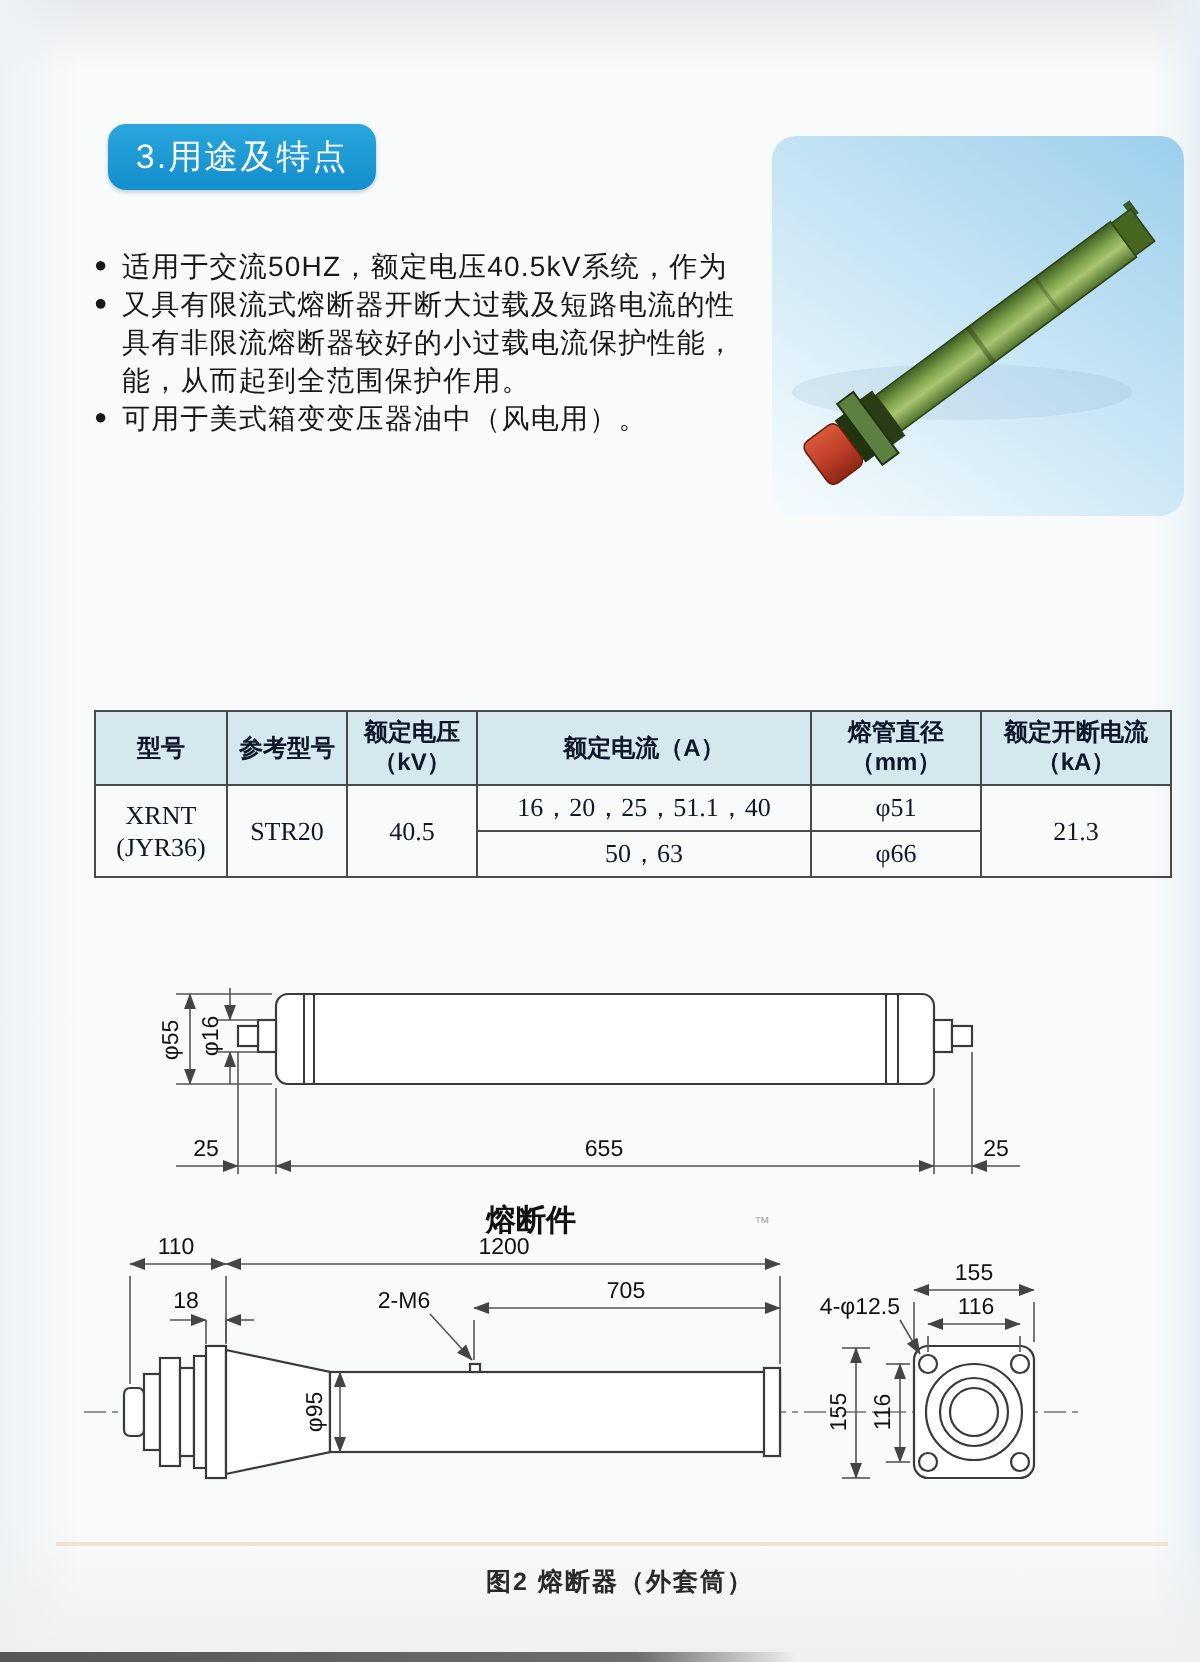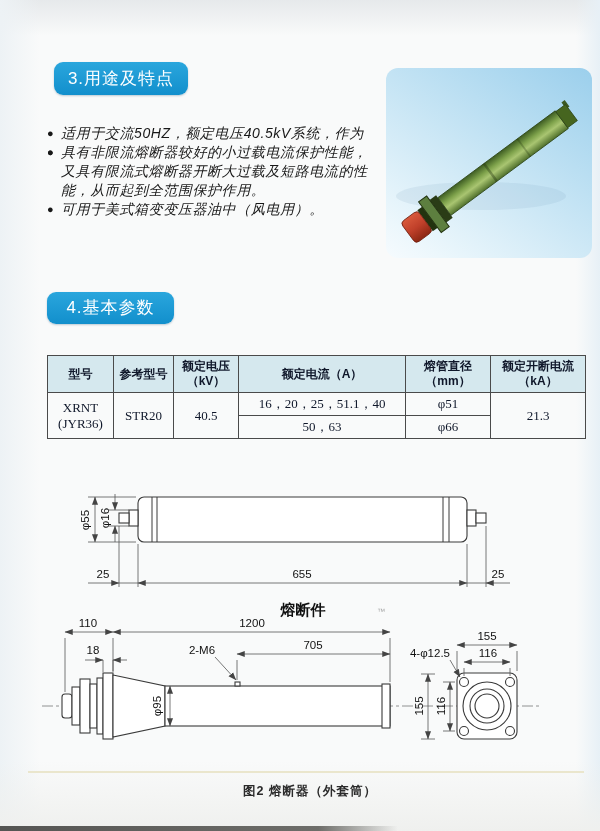--- a/index.html
+++ b/index.html
@@ -23,35 +23,35 @@
         border-radius:9px;color:#fff;font-weight:normal;font-size:17px;
         text-align:center;letter-spacing:1px;
         box-shadow:0 1px 2px rgba(0,60,100,.25);}
   .badge-3{left:54px;top:62px;width:134px;height:33px;line-height:33px;}
   .badge-4{left:47px;top:292px;width:127px;height:32px;line-height:32px;}
 
   .features{position:absolute;left:47px;top:124px;width:340px;
         font-size:14px;line-height:19px;letter-spacing:.6px;color:#181818;}
   .feat-item{position:relative;padding-left:14px;}
   .feat-item .bullet{position:absolute;left:0;top:0;font-size:11px;line-height:19px;letter-spacing:0;}
-  .feat-item span.line{display:block;font-style:italic;}
+  .feat-item span.line{display:block;}
 
   .photo{position:absolute;left:386px;top:68px;width:206px;height:190px;
         border-radius:12px;overflow:hidden;
         background:linear-gradient(215deg,#9bcfec 0%,#c9e6f5 50%,#ecf7fc 88%,#f6fbfe 100%);}
 
   .ptable{position:absolute;left:47px;top:355px;border-collapse:collapse;
         font-size:12px;color:#0f172a;}
   .ptable th,.ptable td{border:1px solid #4a4a4a;text-align:center;vertical-align:middle;
         padding:0;}
   .ptable th{background:#d5e8ee;font-weight:bold;height:36px;line-height:15px;}
   .ptable td{height:22px;font-family:"Liberation Serif",serif;font-size:13px;}
 
   .drawing{position:absolute;}
-  .draw-label{position:absolute;left:243px;top:601px;width:120px;text-align:center;
+  .draw-label{position:absolute;left:243px;top:601px;width:120px;text-align:left;
         font-size:15px;font-weight:bold;color:#111;}
   .caption{position:absolute;left:0;top:783px;width:620px;text-align:center;
         font-size:12.5px;font-weight:bold;color:#2a2a2a;letter-spacing:1px;}
   .tm-mark{position:absolute;left:377px;top:607px;font-size:8px;color:#a8a8a8;}
 
   svg text{font-family:"Liberation Sans",sans-serif;font-size:11.5px;fill:#111;}
   svg .part{fill:#fff;stroke:#3a3a3a;stroke-width:1.1;}
   svg .dim{stroke:#555;stroke-width:.8;fill:none;}
   svg .axis{stroke:#777;stroke-width:.8;stroke-dasharray:11 3 3 3;fill:none;}
 </style>
@@ -70,22 +70,22 @@
   <div class="features">
     <div class="feat-item">
       <span class="bullet">●</span>
       <span class="line">适用于交流50HZ，额定电压40.5kV系统，作为</span>
     </div>
     <div class="feat-item">
       <span class="bullet">●</span>
     </div>
     <div class="feat-item">
       <span class="bullet">●</span>
+      <span class="line">又具有限流式熔断器开断大过载及短路电流的性</span>
       <span class="line">具有非限流熔断器较好的小过载电流保护性能，</span>
-      <span class="line">又具有限流式熔断器开断大过载及短路电流的性</span>
       <span class="line">能，从而起到全范围保护作用。</span>
     </div>
     <div class="feat-item">
       <span class="bullet">●</span>
       <span class="line">可用于美式箱变变压器油中（风电用）。</span>
     </div>
   </div>
 
   <div class="photo">
     <svg width="206" height="190" viewBox="0 0 206 190">
@@ -110,21 +110,20 @@
         <rect x="98" y="-14" width="4" height="8" fill="#3c5a24"></rect>
         <rect x="88" y="-10" width="12" height="20" fill="#46651f" stroke="#2e4517" stroke-width="0.8"></rect>
         <rect x="-66" y="-14" width="8" height="28" fill="#2a3c16"></rect>
         <rect x="-76" y="-19" width="10" height="38" fill="#5d7f3f" stroke="#22330f" stroke-width="1"></rect>
         <rect x="-82" y="-13" width="6" height="26" fill="#22330f"></rect>
         <rect x="-103" y="-13" width="21" height="26" rx="4" fill="url(#gcap)" stroke="#6d1d0c" stroke-width="0.8"></rect>
       </g>
     </svg>
   </div>
 
-  <div class="badge badge-4">4.基本参数</div>
 
   <table class="ptable">
     <colgroup>
       <col style="width:66px">
         <col style="width:60px">
         <col style="width:65px">
       <col style="width:167px">
         <col style="width:85px">
         <col style="width:95px">
     </colgroup>

